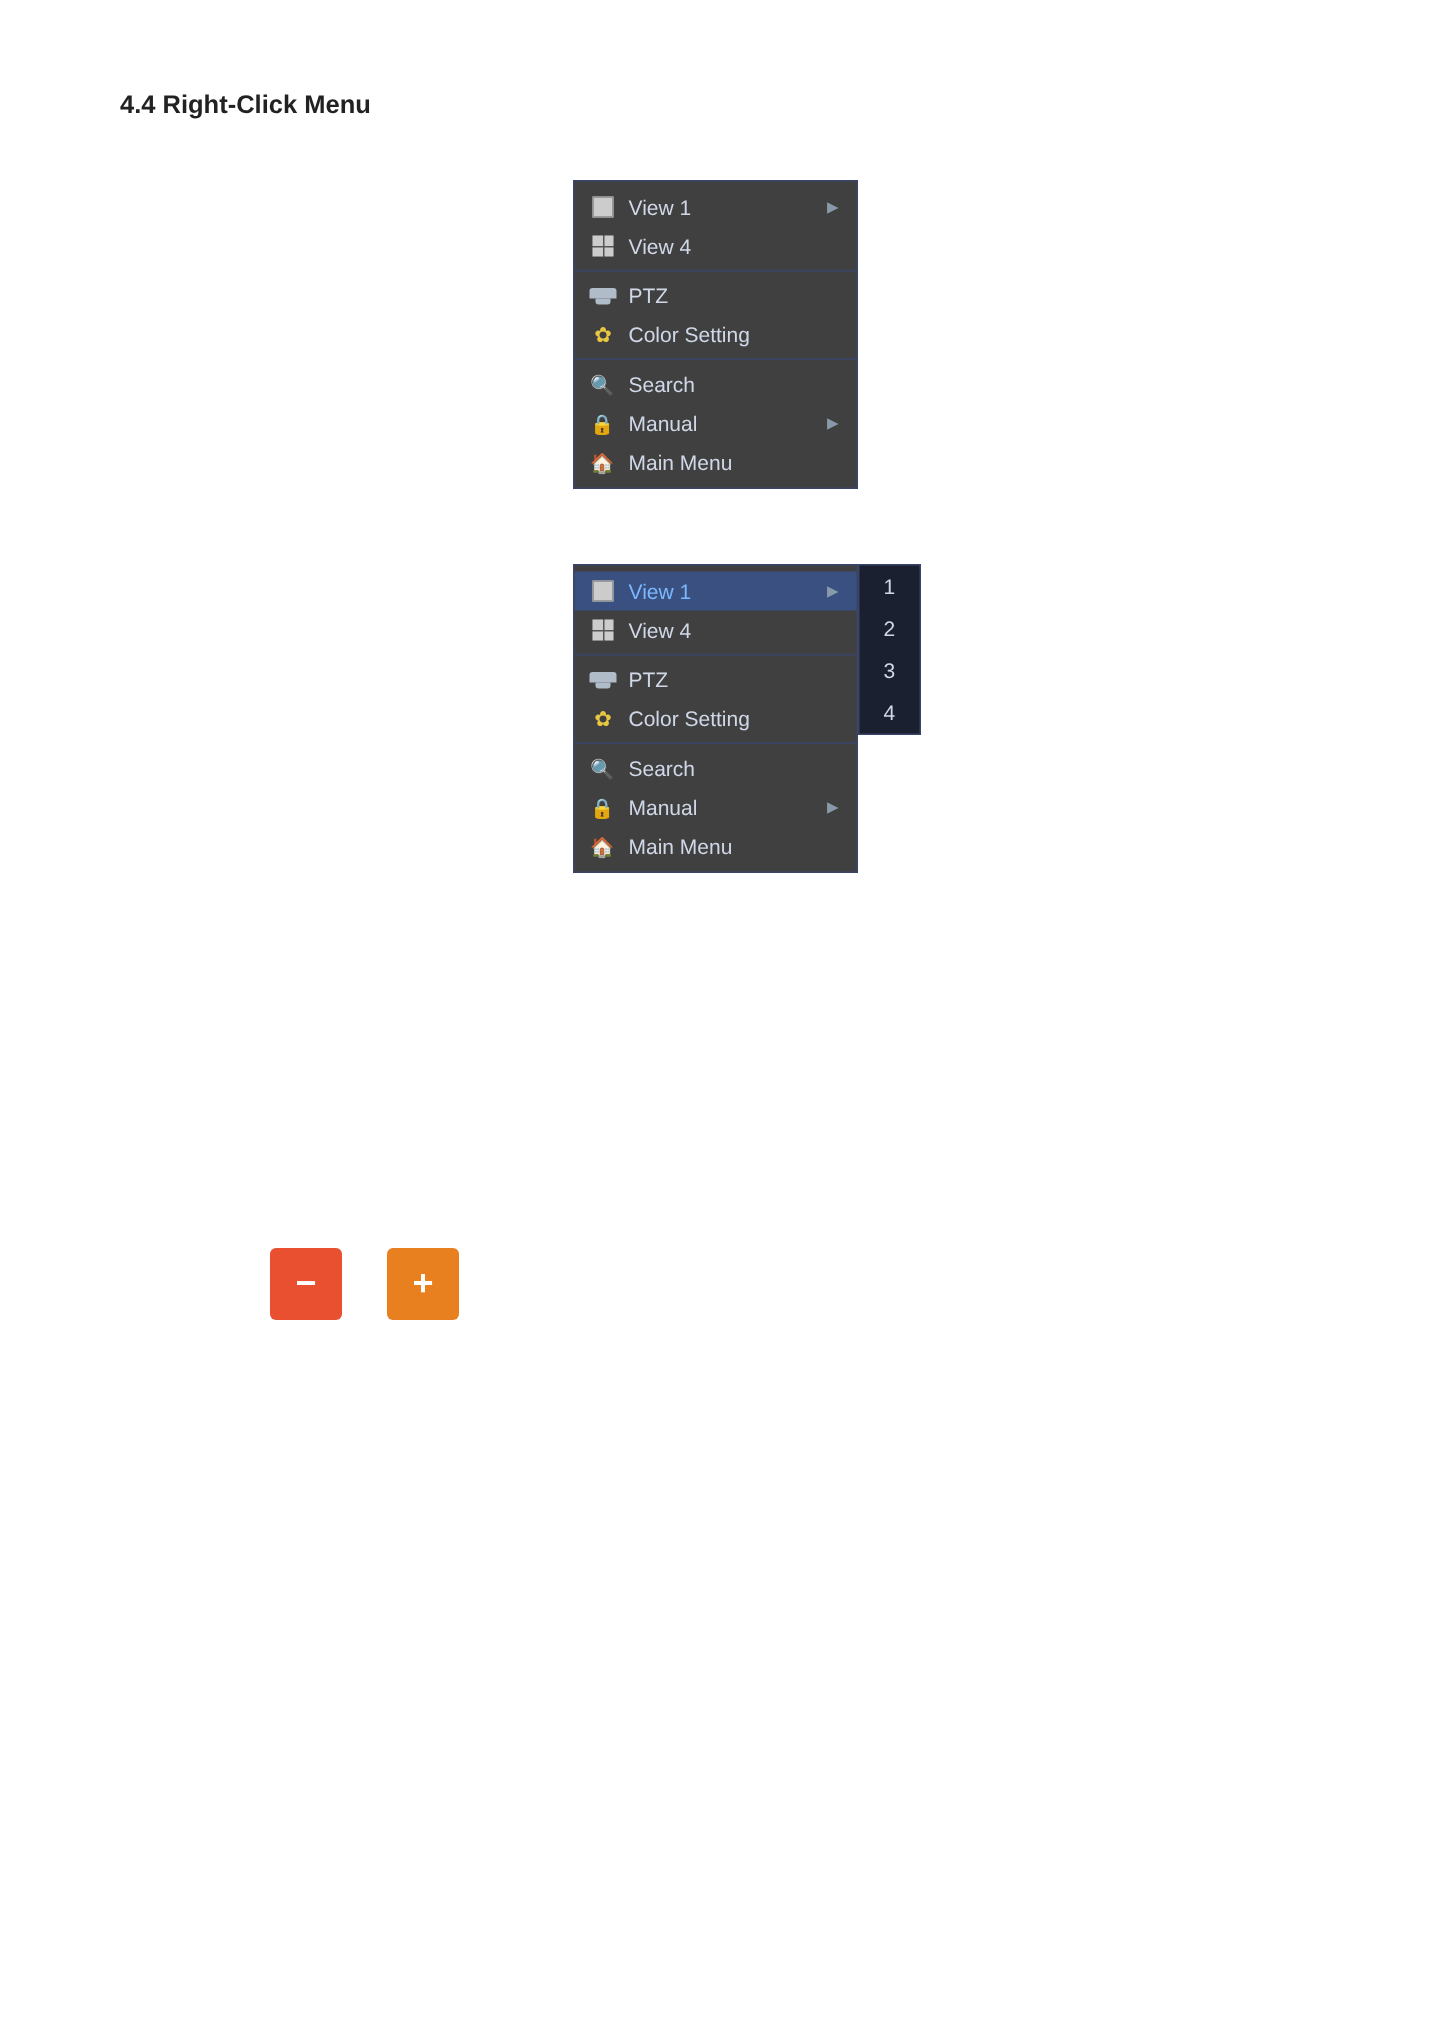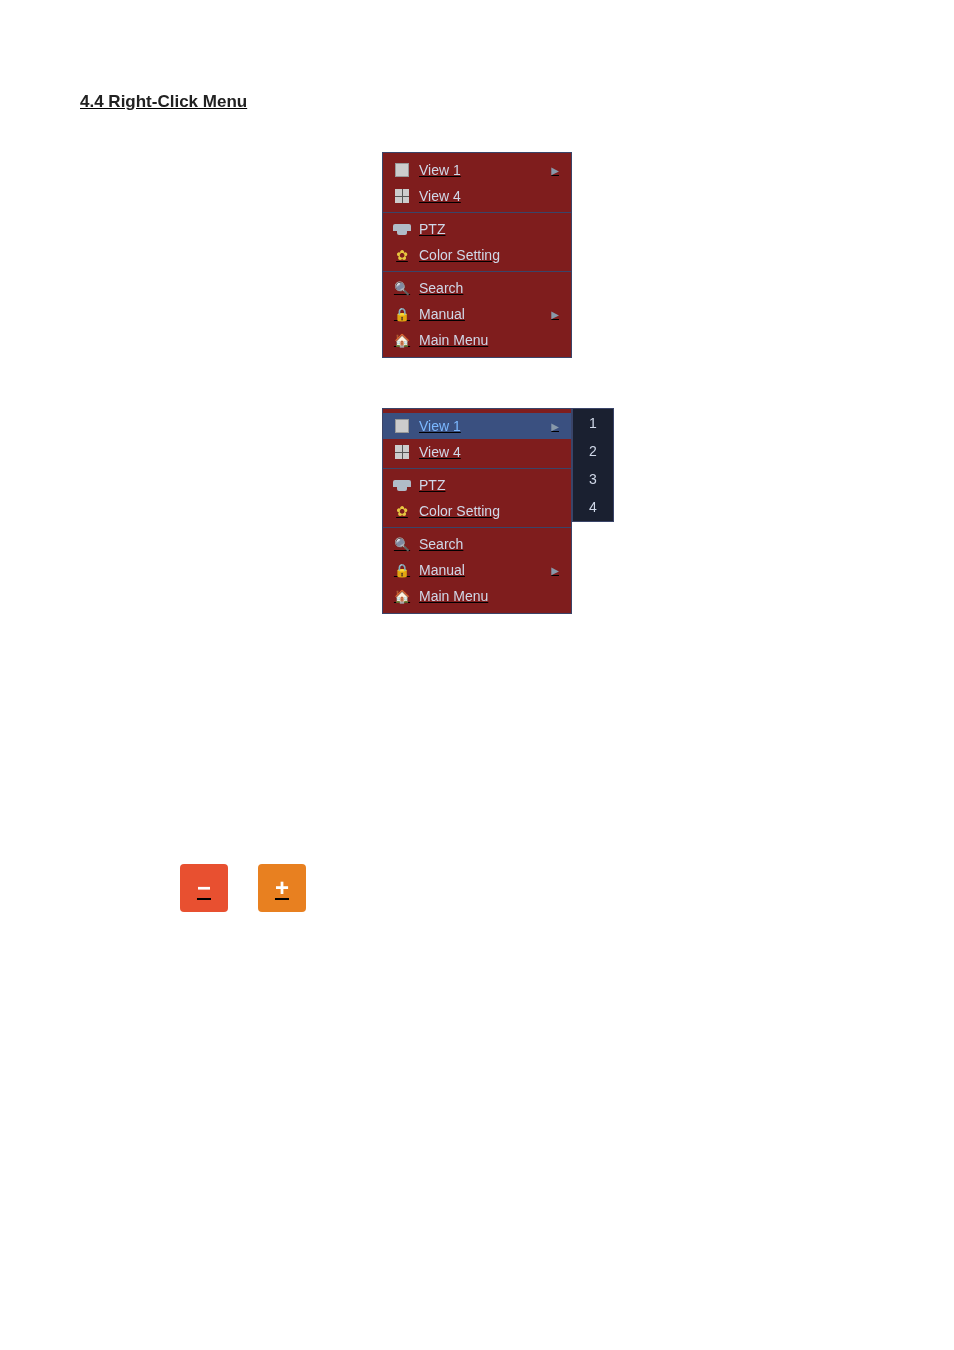--- a/index.html
+++ b/index.html
@@ -6,41 +6,40 @@
 
     body {
       width: 954px;
       min-height: 1350px;
       background: #ffffff;
       font-family: Arial, sans-serif;
       position: relative;
     }
 
     .page-container {
-      padding: 92px 80px;
-      text-decoration: underline;
+      padding: 60px 80px;
     }
 
     .section-title {
       font-size: 17px;
       font-weight: bold;
       color: #222;
       margin-bottom: 40px;
     }
 
     
     .context-menu-wrapper {
       display: flex;
       justify-content: center;
       margin-bottom: 50px;
       position: relative;
     }
 
     .context-menu {
-      background: #7f1d1d;
+      background: #404040;
       border: 1px solid #3a4468;
       min-width: 190px;
       padding: 4px 0;
       color: #d0d8e8;
       font-size: 14px;
       user-select: none;
     }
 
     .menu-item {
       display: flex;

